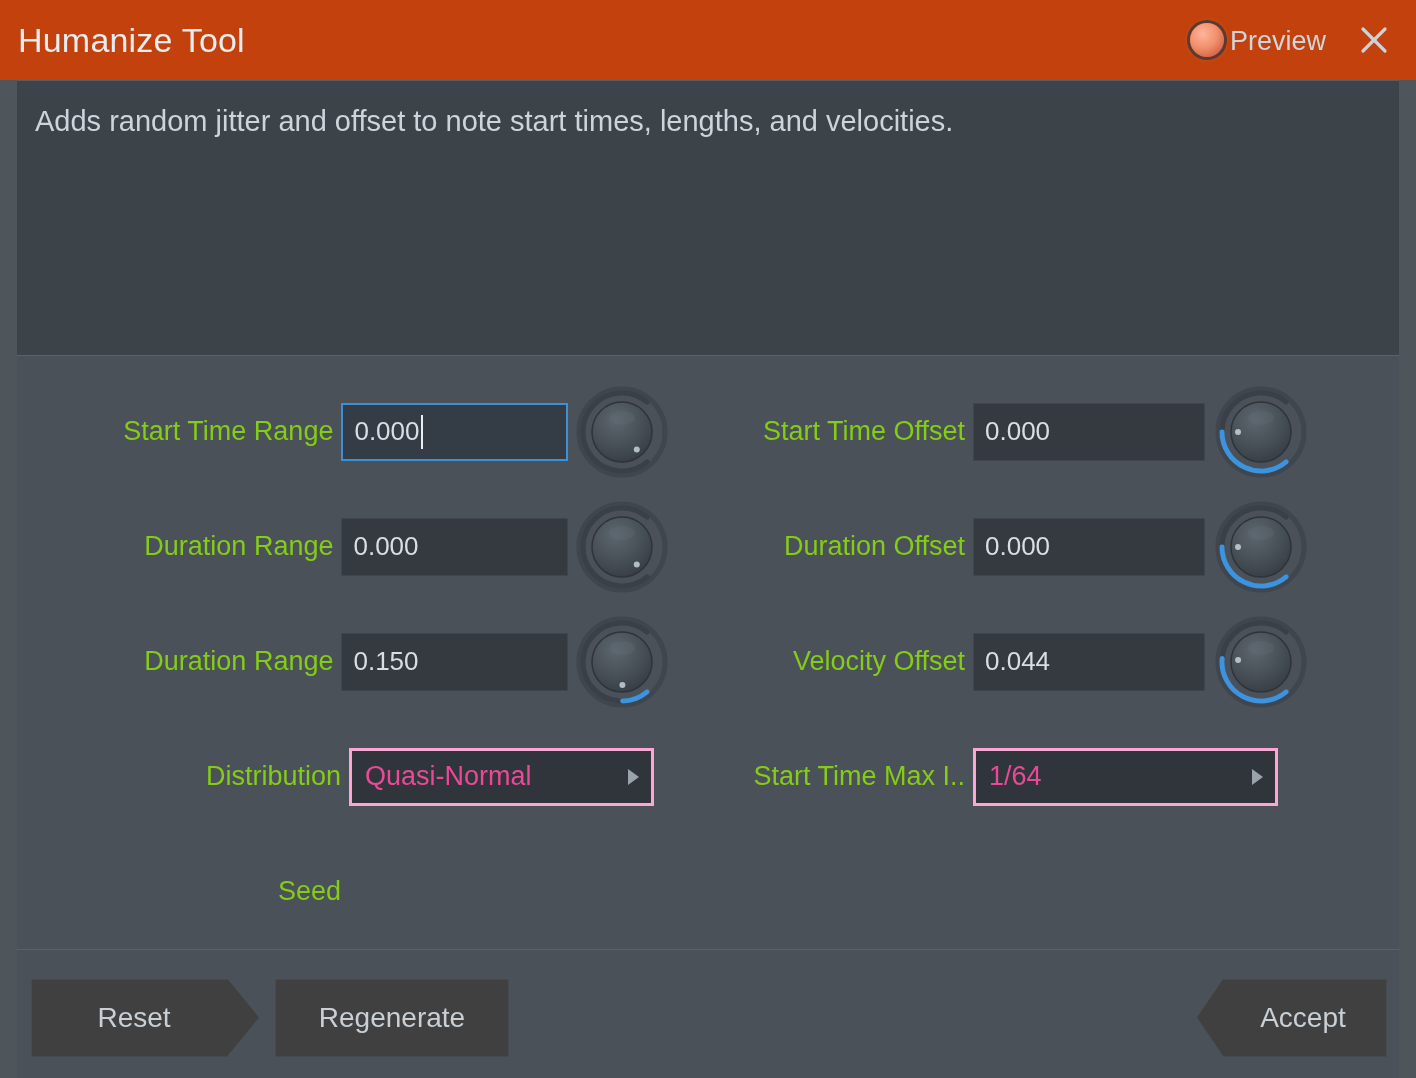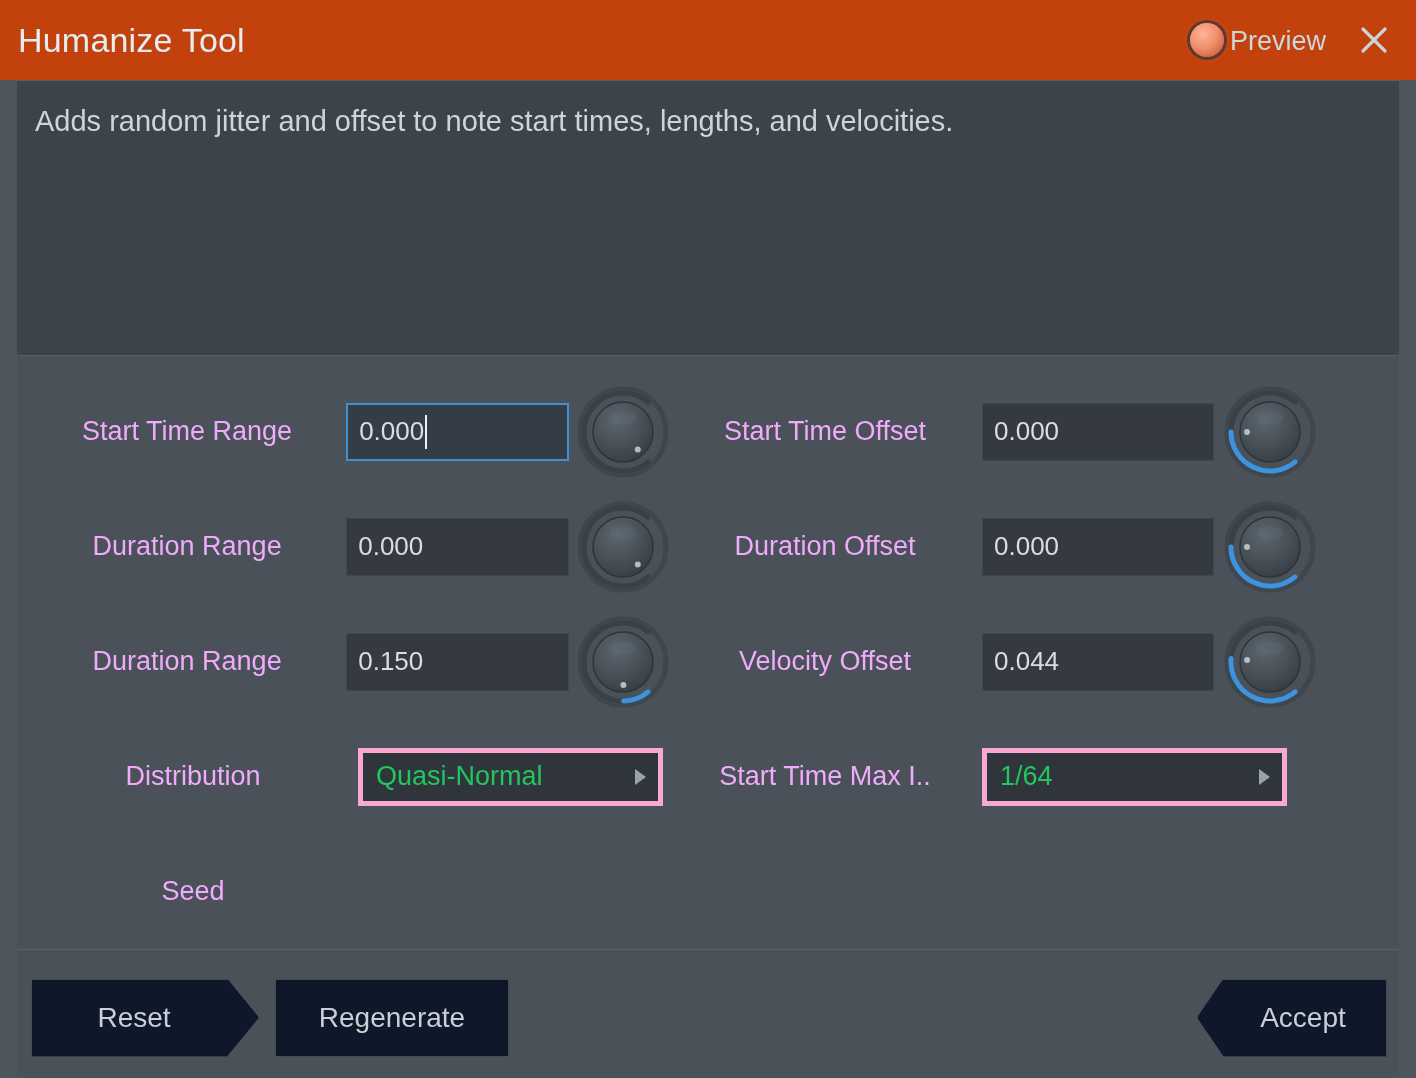--- a/index.html
+++ b/index.html
@@ -110,24 +110,24 @@
   .row {
     display: flex;
     align-items: center;
     height: 115px;
   }
   .row.left   { padding-left: 28px; }
   .row.right  { padding-left: 8px; }
 
   .ctrl-label {
     font-size: 27px;
-    color: #f0abfc;
-    text-align: center;
+    color: #84cc16;
+    text-align: right;
     white-space: nowrap;
-    padding-right: 17px;
+    padding-right: 8px;
   }
   .row.left .ctrl-label  { width: 296px; }
   .row.right .ctrl-label { width: 280px; }
 
   .num-field {
     width: 232px;
     height: 58px;
     background: #343a40;
     border: 1px solid #3f464c;
     box-sizing: border-box;
@@ -156,26 +156,26 @@
     align-items: center;
     justify-content: center;
   }
   .knob { position: relative; width: 92px; height: 92px; }
   .knob svg { position: absolute; left: 0; top: 0; }
 
   
   .dd {
     height: 58px;
     background: #2f353a;
-    border: 5px solid #f9a8d4;
+    border: 3px solid #f9a8d4;
     box-sizing: border-box;
     display: flex;
     align-items: center;
     padding: 0 12px 0 13px;
-    color: #22c55e;
+    color: #ec4899;
     font-size: 27px;
     cursor: pointer;
   }
   .dd .dd-val { flex: 1 1 auto; white-space: nowrap; overflow: hidden; }
   .dd .dd-arrow {
     width: 0; height: 0;
     border-left: 11px solid #9aa3aa;
     border-top: 8px solid transparent;
     border-bottom: 8px solid transparent;
     margin-left: 10px;
@@ -189,21 +189,21 @@
     margin: 0 17px 0 17px;
     border-top: 1px solid #5a6168;
     background: #4a5158;
     display: flex;
     align-items: center;
     padding: 0 12px 0 14px;
     box-sizing: border-box;
   }
   .btn {
     height: 78px;
-    background: #0f172a;
+    background: #404040;
     border: 1px solid #444b51;
     box-sizing: border-box;
     display: flex;
     align-items: center;
     justify-content: center;
     color: #c8cfd5;
     font-size: 28px;
     cursor: pointer;
   }
   .btn-reset {

